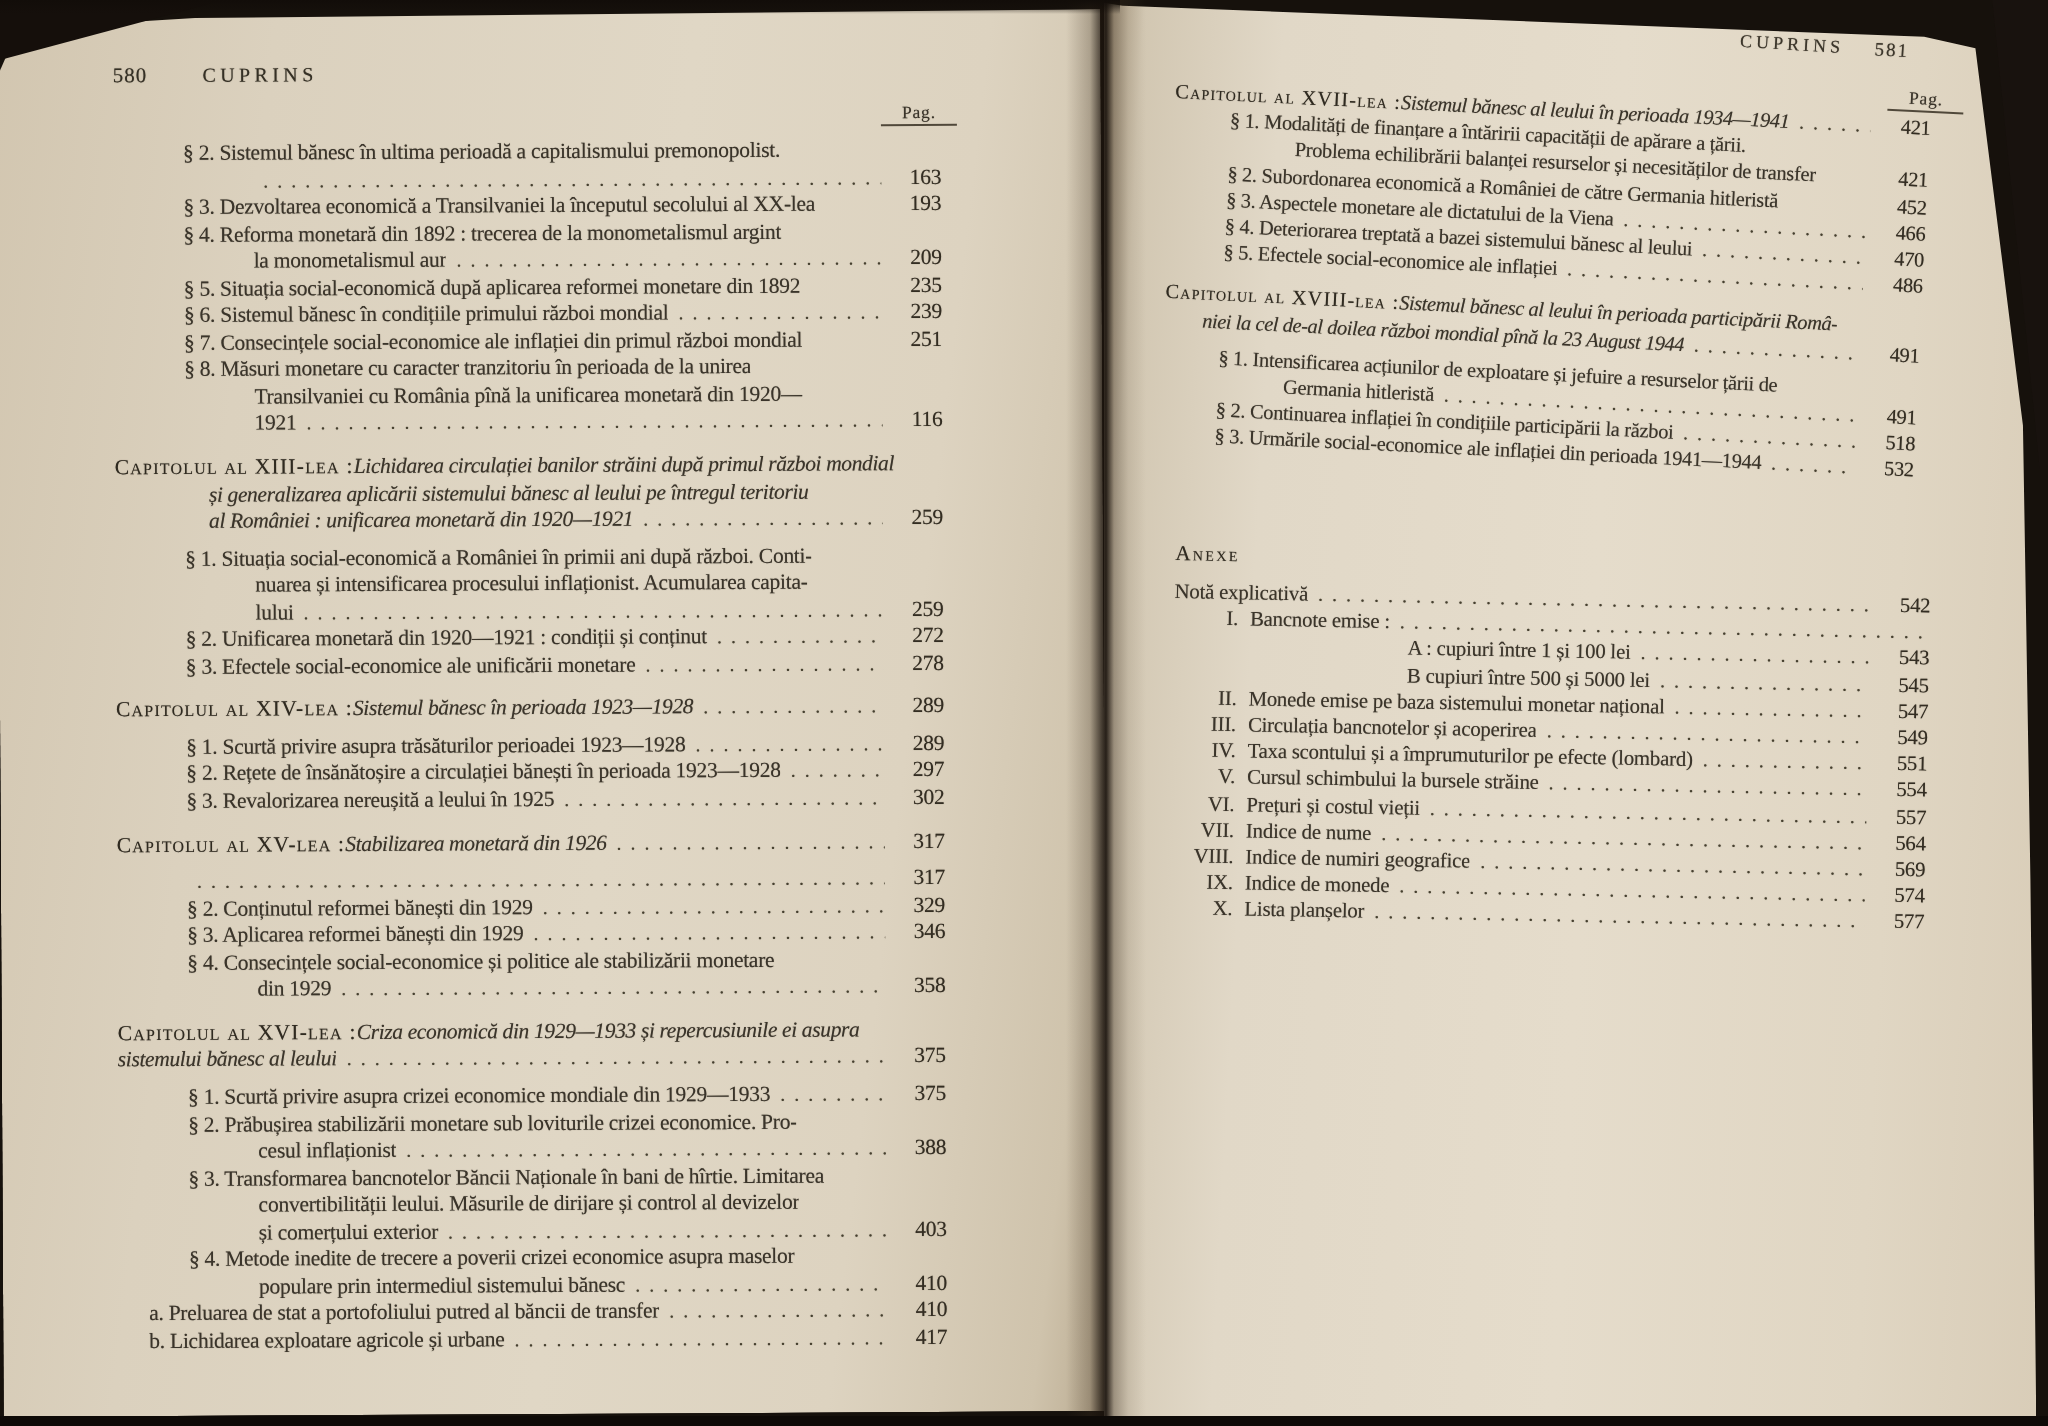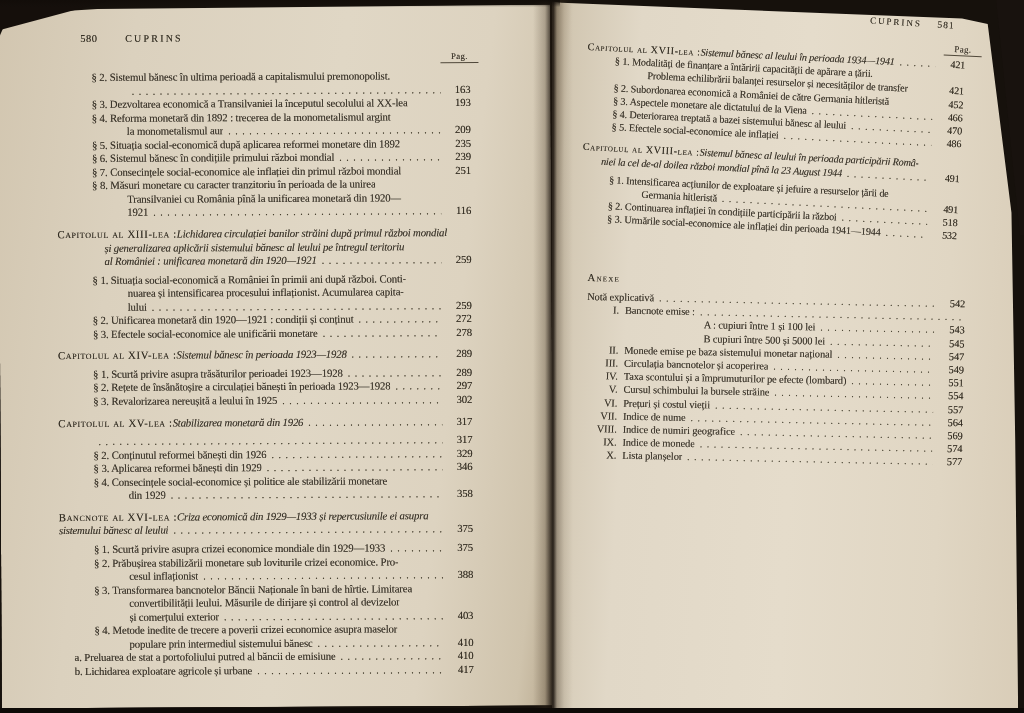--- a/index.html
+++ b/index.html
@@ -33,21 +33,21 @@
   .strip-top { position:absolute; left:0; top:0; width:560px; height:7px; z-index:6;
     background:linear-gradient(#120d09, rgba(18,13,9,0)); }
   .corner-tr { position:absolute; right:0; top:0; width:34px; height:235px; z-index:6;
     background:#18120e; clip-path:polygon(18% 0, 100% 0, 100% 100%, 88% 100%); }
   .strip-bottom { position:absolute; left:0; bottom:0; width:1024px; height:5px; z-index:6;
     background:#0e0a07; }
 
   
   .page-head-left { position:absolute; left:58px; top:26px; font-size:10.5px;
     letter-spacing:1px; color:#353025; text-shadow:0 0 .5px rgba(53,48,37,.6); }
-  .page-head-left .folio { margin-right:24px; letter-spacing:.5px;margin-left:24px; }
+  .page-head-left .folio { margin-right:24px; letter-spacing:.5px; }
   .page-head-left .running { letter-spacing:2.2px; font-size:10px; }
 
   .page-head-right { position:absolute; left:318px; top:18px; font-size:9.5px;
     letter-spacing:1px; transform:rotate(3.6deg); color:#3c362b;
     text-shadow:0 0 .5px rgba(53,48,37,.6); white-space:nowrap; }
   .page-head-right .running { letter-spacing:2px; font-size:9px; margin-right:12px; }
 
   .toc { position:absolute; text-shadow:0 0 .45px rgba(54,48,37,.55); }
   .toc-left  { left:58px;  top:46px; width:414px; font-size:10.8px; letter-spacing:-0.15px; }
   .toc-right-ch { left:36px; top:40px; width:378px; font-size:10.2px; letter-spacing:-0.15px;
@@ -208,39 +208,39 @@
           <span class="sc">Capitolul al XV-lea : </span>
           <span class="it">Stabilizarea monetară din 1926</span>
           <span class="leader"></span>
           <span class="pg">317</span>
         </div>
         <div class="line section gap-sm">
           <span class="leader"></span>
           <span class="pg">317</span>
         </div>
         <div class="line section">
-          <span class="tx">§ 2. Conținutul reformei bănești din 1926</span>
+          <span class="tx">§ 2. Conținutul reformei bănești din 1929</span>
           <span class="leader"></span>
           <span class="pg">329</span>
         </div>
         <div class="line section">
           <span class="tx">§ 3. Aplicarea reformei bănești din 1929</span>
           <span class="leader"></span>
           <span class="pg">346</span>
         </div>
         <div class="line section">
           <span class="tx">§ 4. Consecințele social-economice și politice ale stabilizării monetare</span>
         </div>
         <div class="line section-cont">
           <span class="tx">din 1929</span>
           <span class="leader"></span>
           <span class="pg">358</span>
         </div>
         <div class="line chapter gap">
-          <span class="sc">Bancnote al XVI-lea : </span>
+          <span class="sc">Capitolul al XVI-lea : </span>
           <span class="it">Criza economică din 1929—1933 și repercusiunile ei asupra</span>
         </div>
         <div class="line chapter-cont0">
           <span class="it">sistemului bănesc al leului</span>
           <span class="leader"></span>
           <span class="pg">375</span>
         </div>
         <div class="line section gap-sm">
           <span class="tx">§ 1. Scurtă privire asupra crizei economice mondiale din 1929—1933</span>
           <span class="leader"></span>
@@ -267,21 +267,21 @@
         </div>
         <div class="line section">
           <span class="tx">§ 4. Metode inedite de trecere a poverii crizei economice asupra maselor</span>
         </div>
         <div class="line section-cont">
           <span class="tx">populare prin intermediul sistemului bănesc</span>
           <span class="leader"></span>
           <span class="pg">410</span>
         </div>
         <div class="line item">
-          <span class="tx">a. Preluarea de stat a portofoliului putred al băncii de emisiune</span>
+          <span class="tx">a. Preluarea de stat a portofoliului putred al băncii de transfer</span>
           <span class="leader"></span>
           <span class="pg">410</span>
         </div>
         <div class="line item">
           <span class="tx">b. Lichidarea exploatare agricole și urbane</span>
           <span class="leader"></span>
           <span class="pg">417</span>
         </div>
       </div>
   </div>

